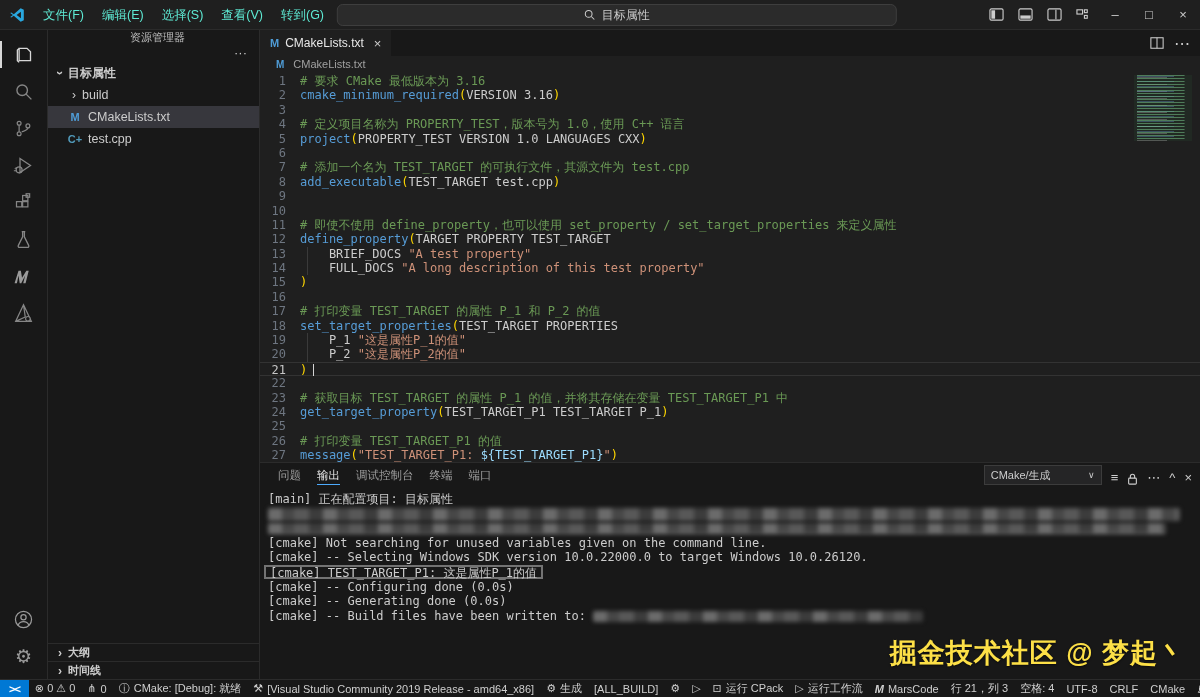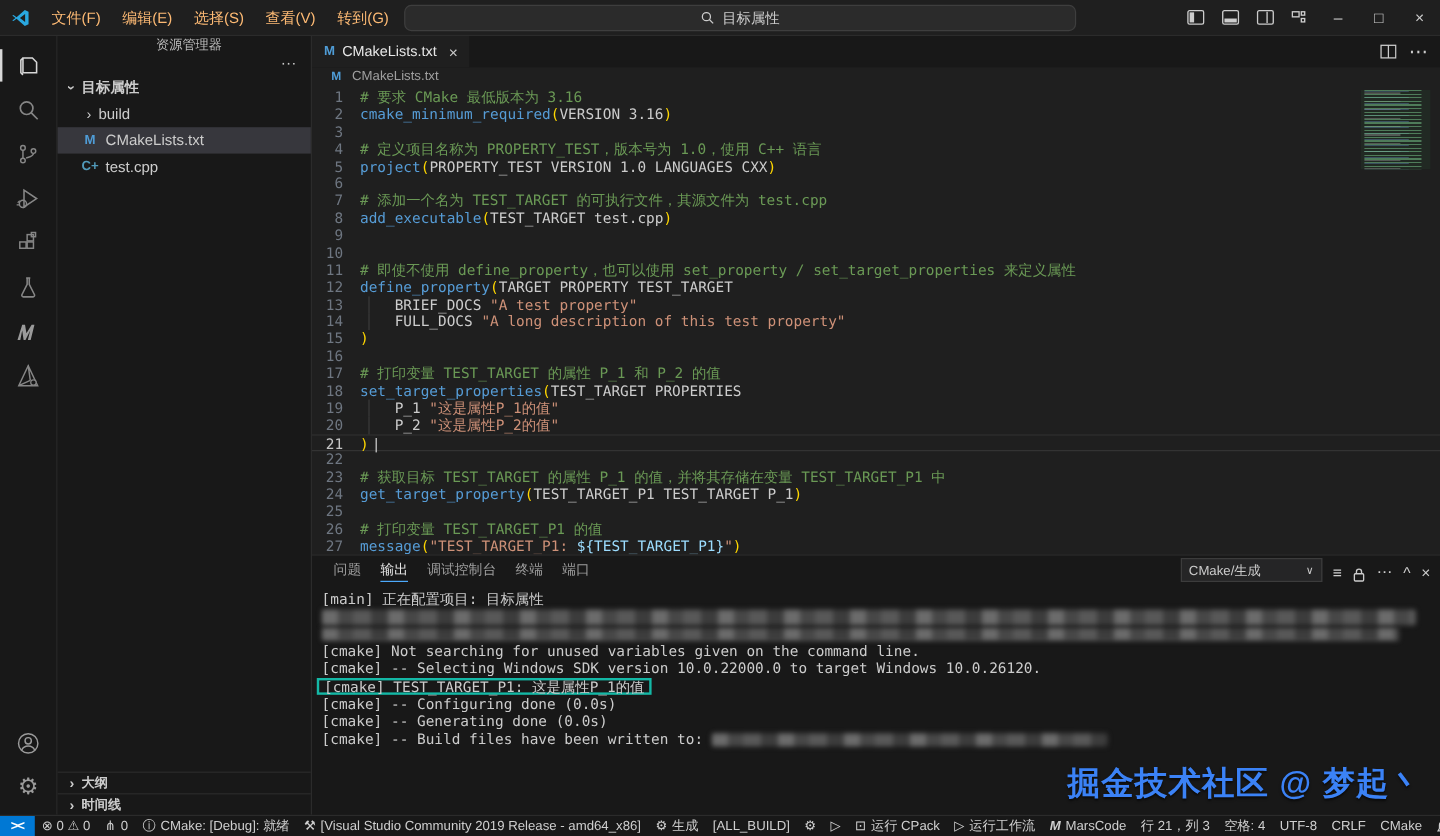--- a/index.html
+++ b/index.html
@@ -5,21 +5,21 @@
   * { margin:0; padding:0; box-sizing:border-box; }
   html,body { width:1200px; height:697px; overflow:hidden; background:#1f1f1f;
     font-family:"Liberation Sans","DejaVu Sans",sans-serif; color:#cccccc; }
   svg { display:block; }
 
   
   .titlebar { position:absolute; top:0; left:0; right:0; height:30px; background:#1f1f1f;
     border-bottom:1px solid #2b2b2b; display:flex; align-items:center; }
   .vslogo { width:34px; display:flex; justify-content:center; }
   .menus { display:flex; align-items:center; }
-  .menu-item { font-size:12.5px; color:#fdba74; padding:0 9px; line-height:30px; cursor:default; }
+  .menu-item { font-size:12.5px; color:#5eead4; padding:0 9px; line-height:30px; cursor:default; }
   .menu-more { font-size:14px; color:#cccccc; padding:0 9px; }
   .nav-arrows { display:flex; align-items:center; margin-left:12px; }
   .nav-arrow { font-size:14px; padding:0 7px; }
   .nav-back { color:#6e6e6e; }
   .nav-fwd { color:#b5b5b5; }
   .searchbox { position:absolute; left:50%; top:4px; transform:translateX(-47%); width:560px; height:22px;
     background:#2b2b2b; border:1px solid #3e3e3e; border-radius:6px; display:flex; align-items:center;
     justify-content:center; gap:6px; font-size:12px; color:#cccccc; }
   .tb-right { margin-left:auto; display:flex; align-items:center; height:30px; }
   .layout-icon { padding:0 7px; height:30px; display:flex; align-items:center; }
@@ -92,29 +92,29 @@
   .panel-tab.active { color:#e7e7e7; position:relative; }
   .panel-tab.active::after { content:""; position:absolute; left:8px; right:8px; bottom:2px; border-bottom:1px solid #4daafc; }
   .panel-right { position:absolute; right:8px; top:2px; display:flex; align-items:flex-end; gap:9px; }
   .panel-select { width:118px; height:20px; background:#252526; border:1px solid #3c3c3c; display:flex;
     align-items:center; font-size:11px; color:#cccccc; padding:0 6px; }
   .panel-select .caret { margin-left:auto; font-size:9px; color:#cccccc; }
   .panel-ico { color:#cccccc; font-size:13px; }
   .panel-content { padding:5px 16px 0 8px; font-family:"DejaVu Sans Mono","Liberation Mono",monospace;
     font-size:12px; color:#cccccc; }
   .out-line { height:14.6px; line-height:14.6px; white-space:pre; }
-  .red-box { display:inline-block; border:2px solid #14b8a6; padding:0 4px; margin-left:-4px; height:14px; line-height:13px; }
+  .red-box { display:inline-block; border:2px solid #737373; padding:0 4px; margin-left:-4px; height:14px; line-height:13px; }
   .redact { display:inline-block; height:11px; border-radius:2px; vertical-align:middle;
     background:repeating-linear-gradient(90deg,#6b6b6b 0 14px,#474747 14px 26px,#585858 26px 41px,#3c3c3c 41px 55px);
     filter:blur(2px); }
   .r-full { width:912px; height:13px; }
   .r-partial { width:898px; height:11px; border-bottom:1px solid #8b8b8b; }
   .r-tail { width:330px; }
 
-  .watermark { position:absolute; right:14px; bottom:8px; font-size:27px; font-weight:600; color:#3b82f6;
+  .watermark { position:absolute; right:14px; bottom:8px; font-size:27px; font-weight:600; color:#fde047;
     letter-spacing:1px; text-shadow:0 1px 2px rgba(0,0,0,.6); }
 
   
   .statusbar { position:absolute; left:0; right:0; bottom:0; height:18px; background:#181818;
     border-top:1px solid #2b2b2b; display:flex; align-items:center; font-size:11px; color:#cfcfcf; }
   .sb-item { display:flex; align-items:center; gap:4px; padding:0 6px; height:18px; white-space:nowrap; }
   .sb-glyph { font-size:11px; }
   .sb-remote { background:#0078d4; color:#ffffff; font-weight:bold; letter-spacing:-1px; padding:0 9px; }
   .statusbar-right { margin-left:auto; display:flex; align-items:center; }
   .status-marscode .sb-glyph { font-style:italic; font-weight:bold; }

